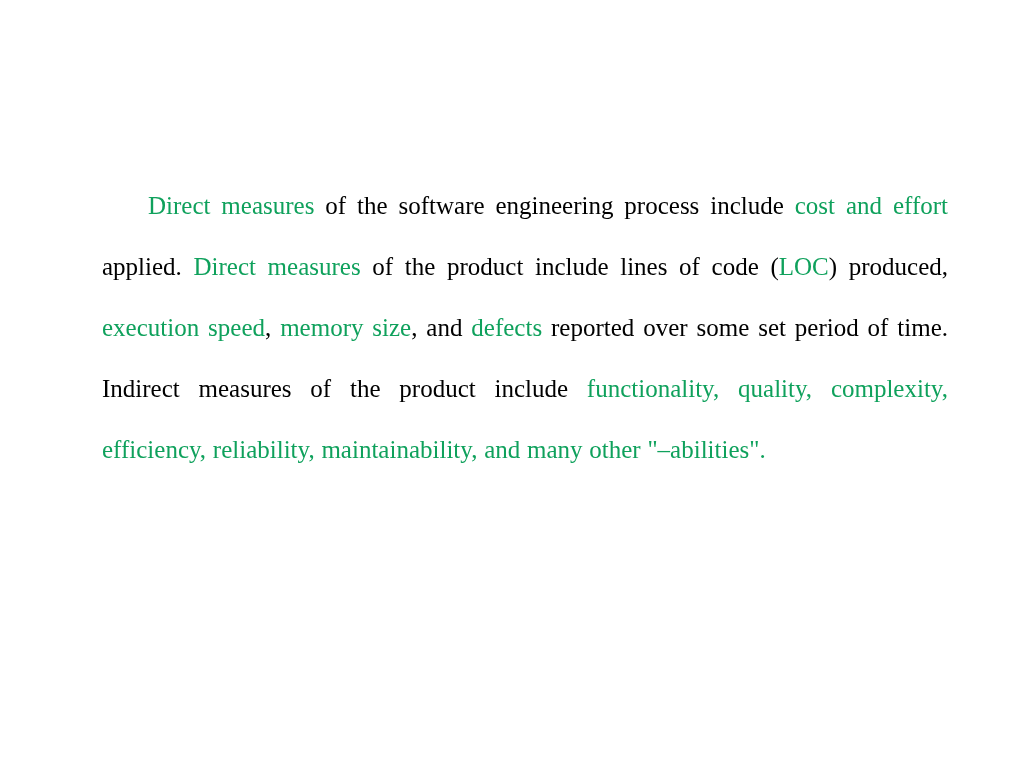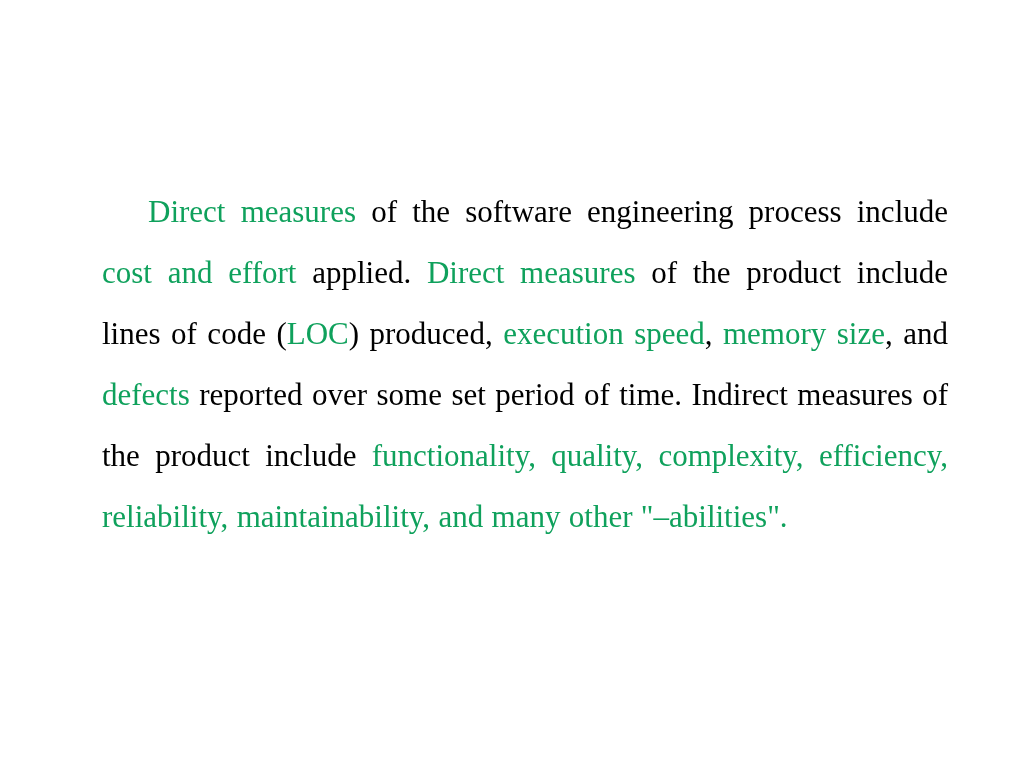--- a/index.html
+++ b/index.html
@@ -23,21 +23,21 @@
     box-sizing: border-box;
   }
 
   #body-text-block {
     position: absolute;
     left: 102px;
     top: 150px;
     width: 846px;
     text-align: justify;
     text-justify: inter-word;
-    font-size: 31px;
+    font-size: 25px;
     line-height: 61px;
     color: #000000;
     text-indent: 46px;
     -webkit-hyphens: none;
     hyphens: none;
     word-spacing: 0.02em;
   }
 
   
 

